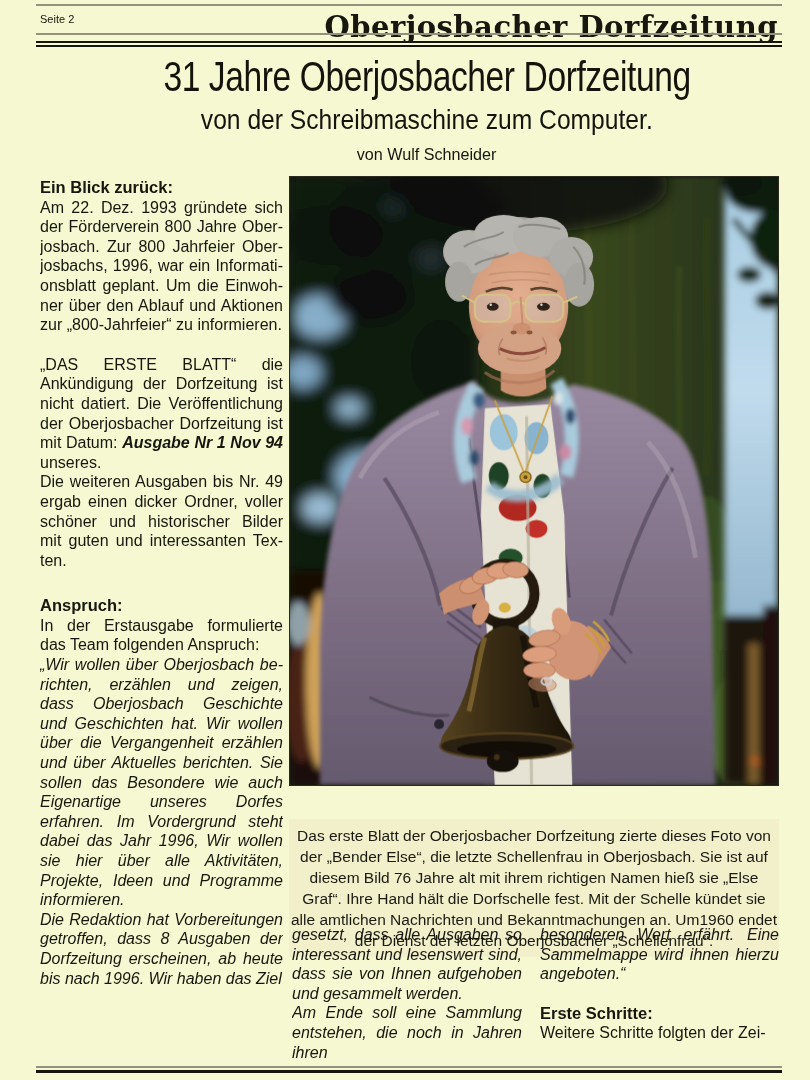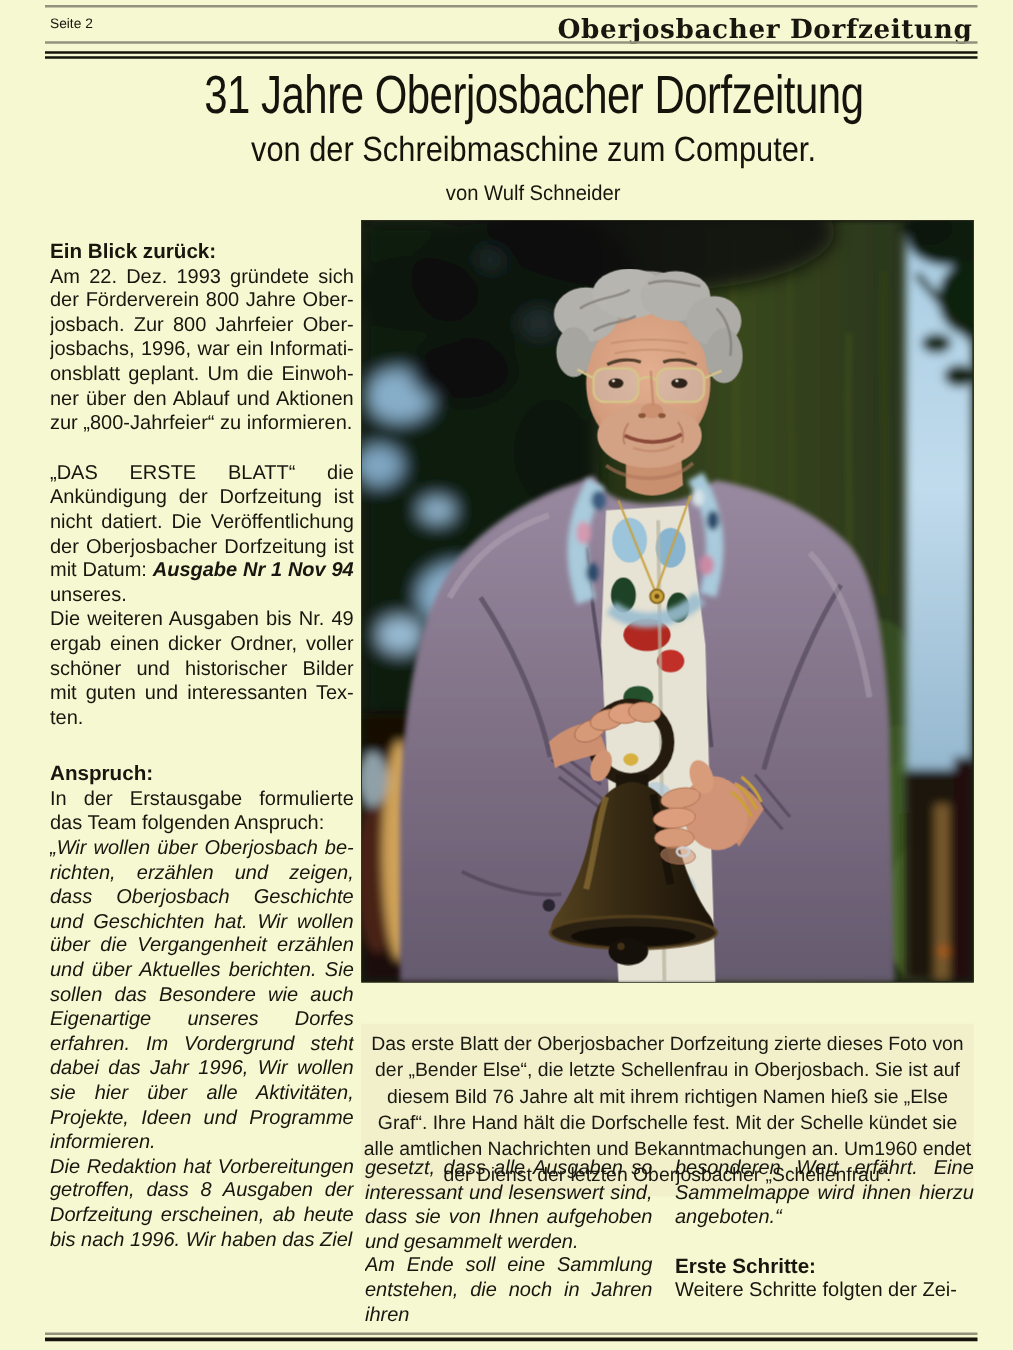--- a/index.html
+++ b/index.html
@@ -8,28 +8,28 @@
     background:#f5f8d0;
     font-family:"Liberation Sans",sans-serif;
     color:#17170f;
     position:relative;
     overflow:hidden;
   }
   .rule-grey{position:absolute;left:36px;right:28px;border-top:2px solid #92927e;}
   .rule-dark-double{position:absolute;left:36px;right:28px;height:2px;border-top:2px solid #15150e;border-bottom:2px solid #15150e;}
   .header-row{position:absolute;top:10px;left:40px;right:32px;height:24px;}
   .page-number{position:absolute;left:0;top:3px;font-size:11px;}
-  .masthead{position:absolute;right:0;top:0;font-family:"DejaVu Serif",serif;font-weight:bold;font-size:21px;letter-spacing:.5px;}
+  .masthead{position:absolute;right:0;top:0;font-family:"DejaVu Serif",serif;font-weight:bold;font-size:29px;letter-spacing:.5px;}
   .title-block{position:absolute;top:52px;left:0;right:0;text-align:center;}
   .title-line{white-space:nowrap;padding-left:44px;}
   .article-title{display:inline-block;transform:scaleX(.78);transform-origin:center;font-size:43px;font-weight:400;letter-spacing:-.5px;color:#14140d;line-height:48px;}
   .article-subtitle{display:inline-block;transform:scaleX(.88);transform-origin:center;font-size:28px;font-weight:400;color:#14140d;line-height:34px;margin-top:3px;}
   .article-byline{display:inline-block;transform:scaleX(.95);transform-origin:center;font-size:17px;margin-top:8px;}
   .left-column{
-    position:absolute;left:40px;top:192px;width:243px;max-height:878px;overflow:hidden;
+    position:absolute;left:40px;top:178px;width:243px;max-height:878px;overflow:hidden;
     font-size:16px;line-height:19.6px;text-align:justify;
   }
   .left-column p{margin:0;}
   .col-heading{font-weight:bold;font-size:16.5px;margin:0;}
   .gap-m{height:20px;}
   .gap-l{height:26px;}
   .italic{font-style:italic;}
   .bold-italic{font-weight:bold;font-style:italic;}
   .photo-frame{
     position:absolute;left:289px;top:176px;width:490px;height:610px;

